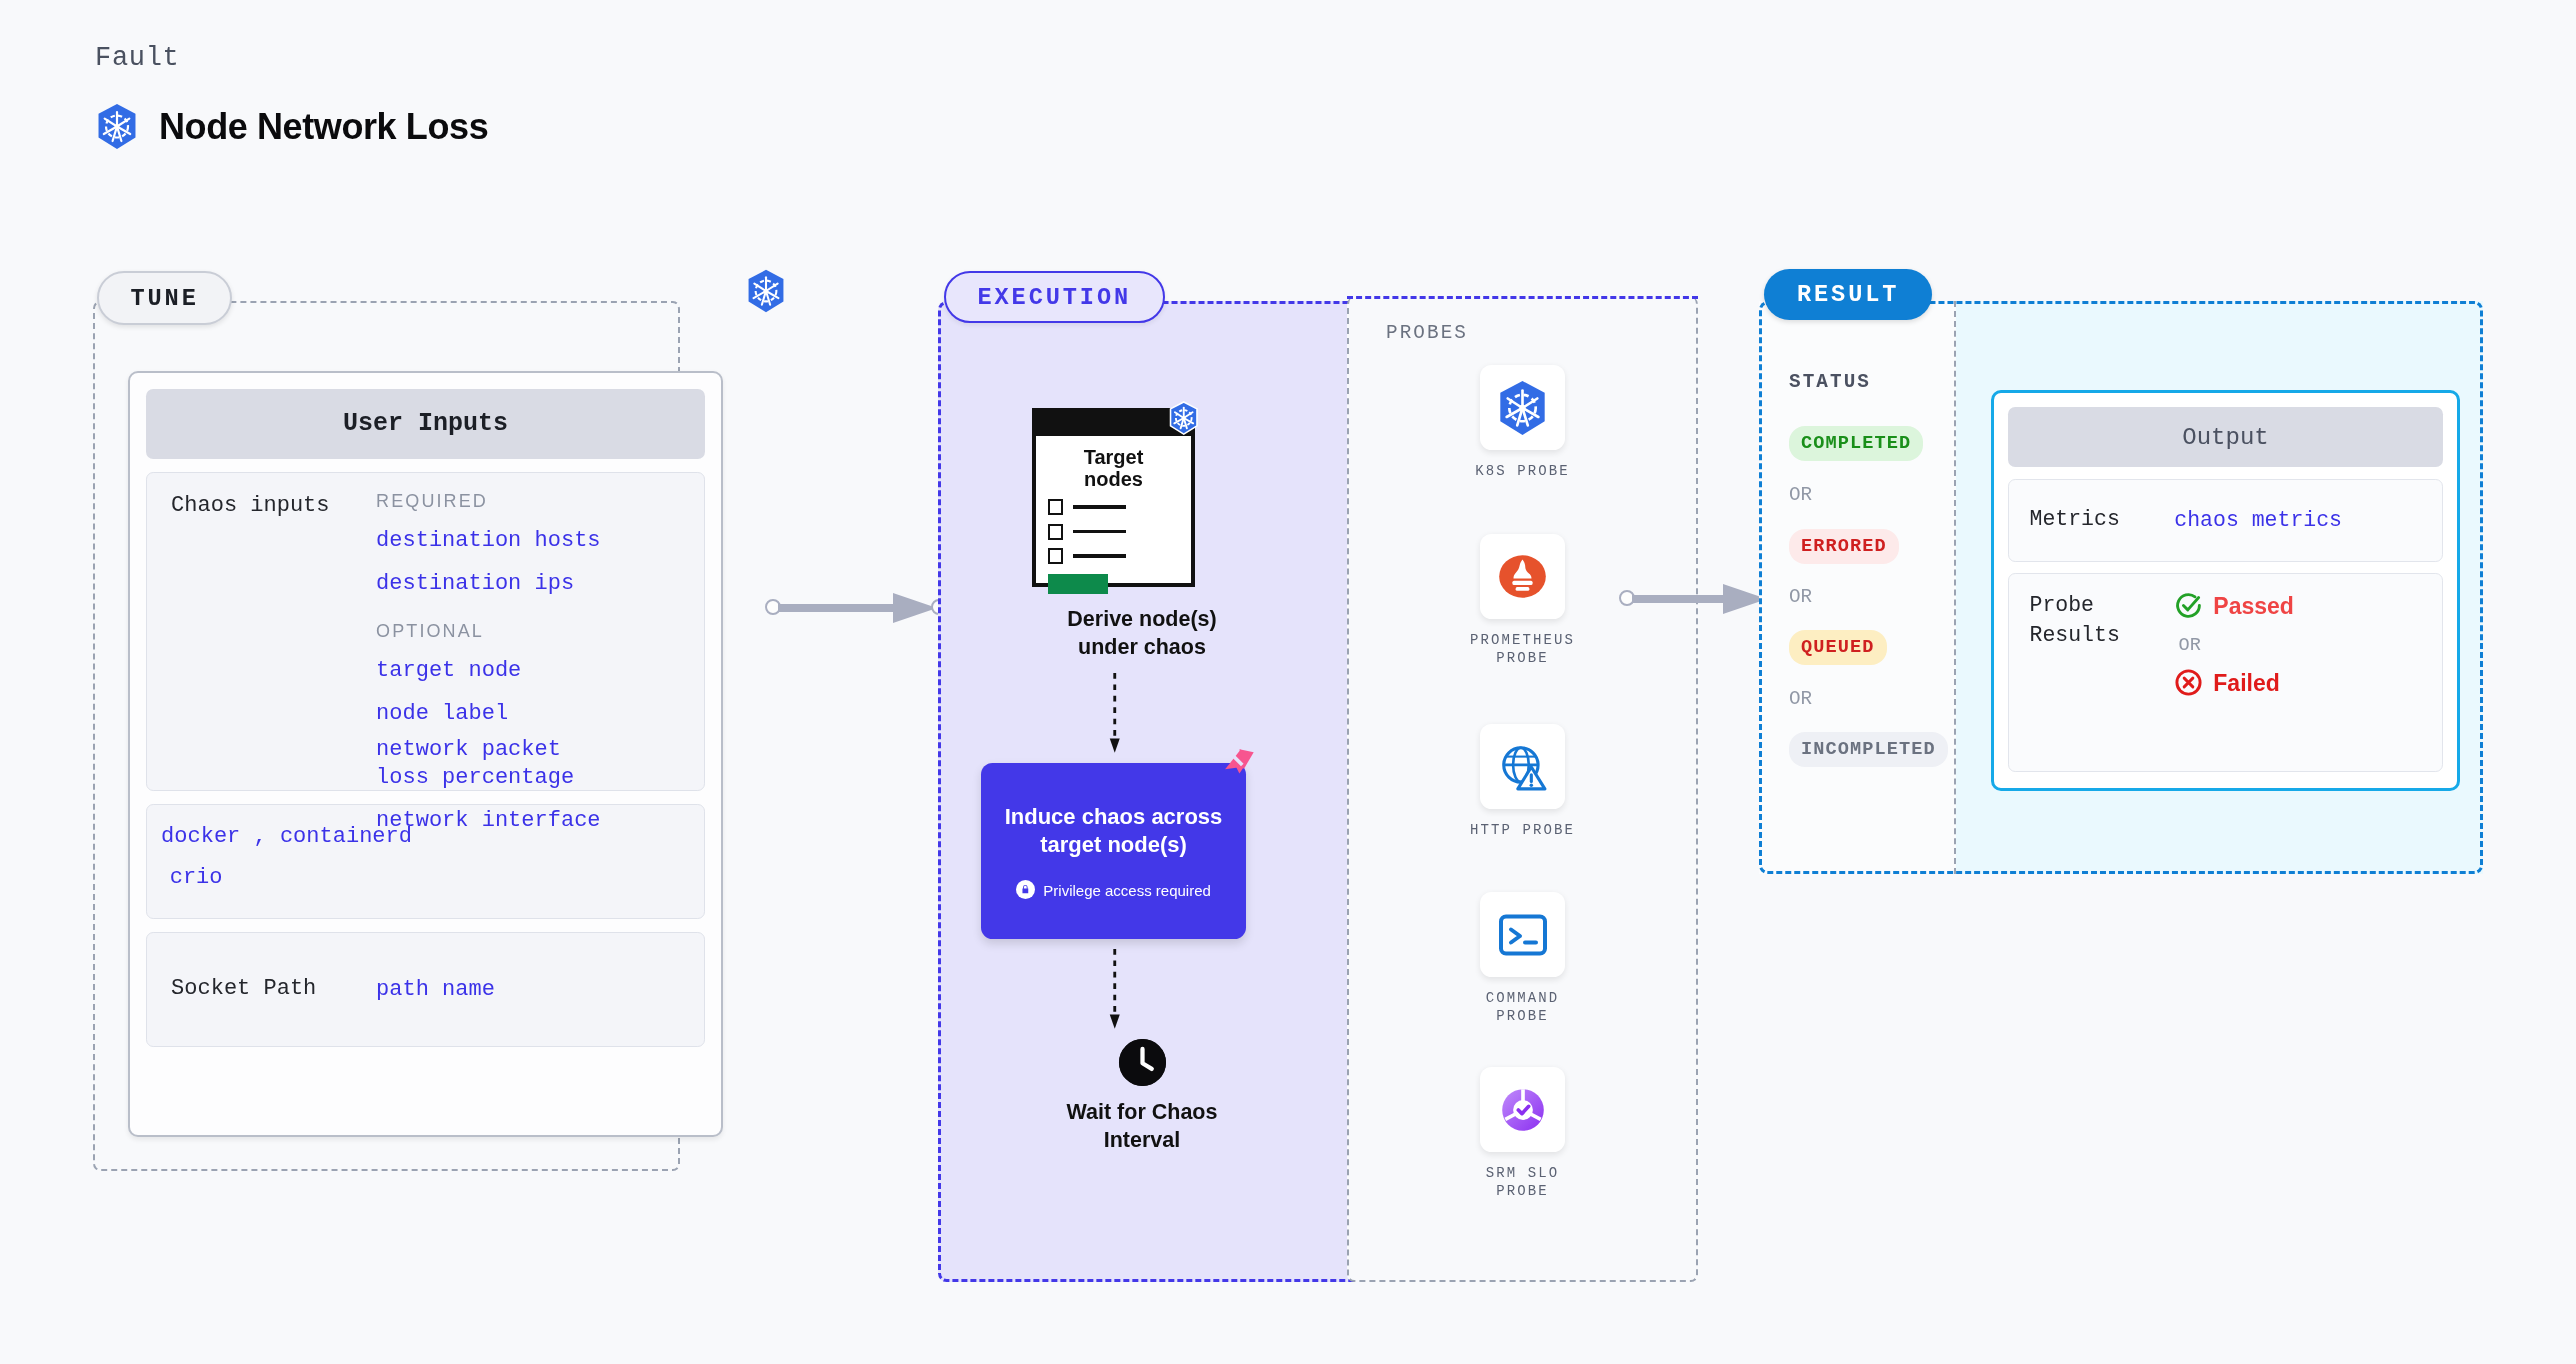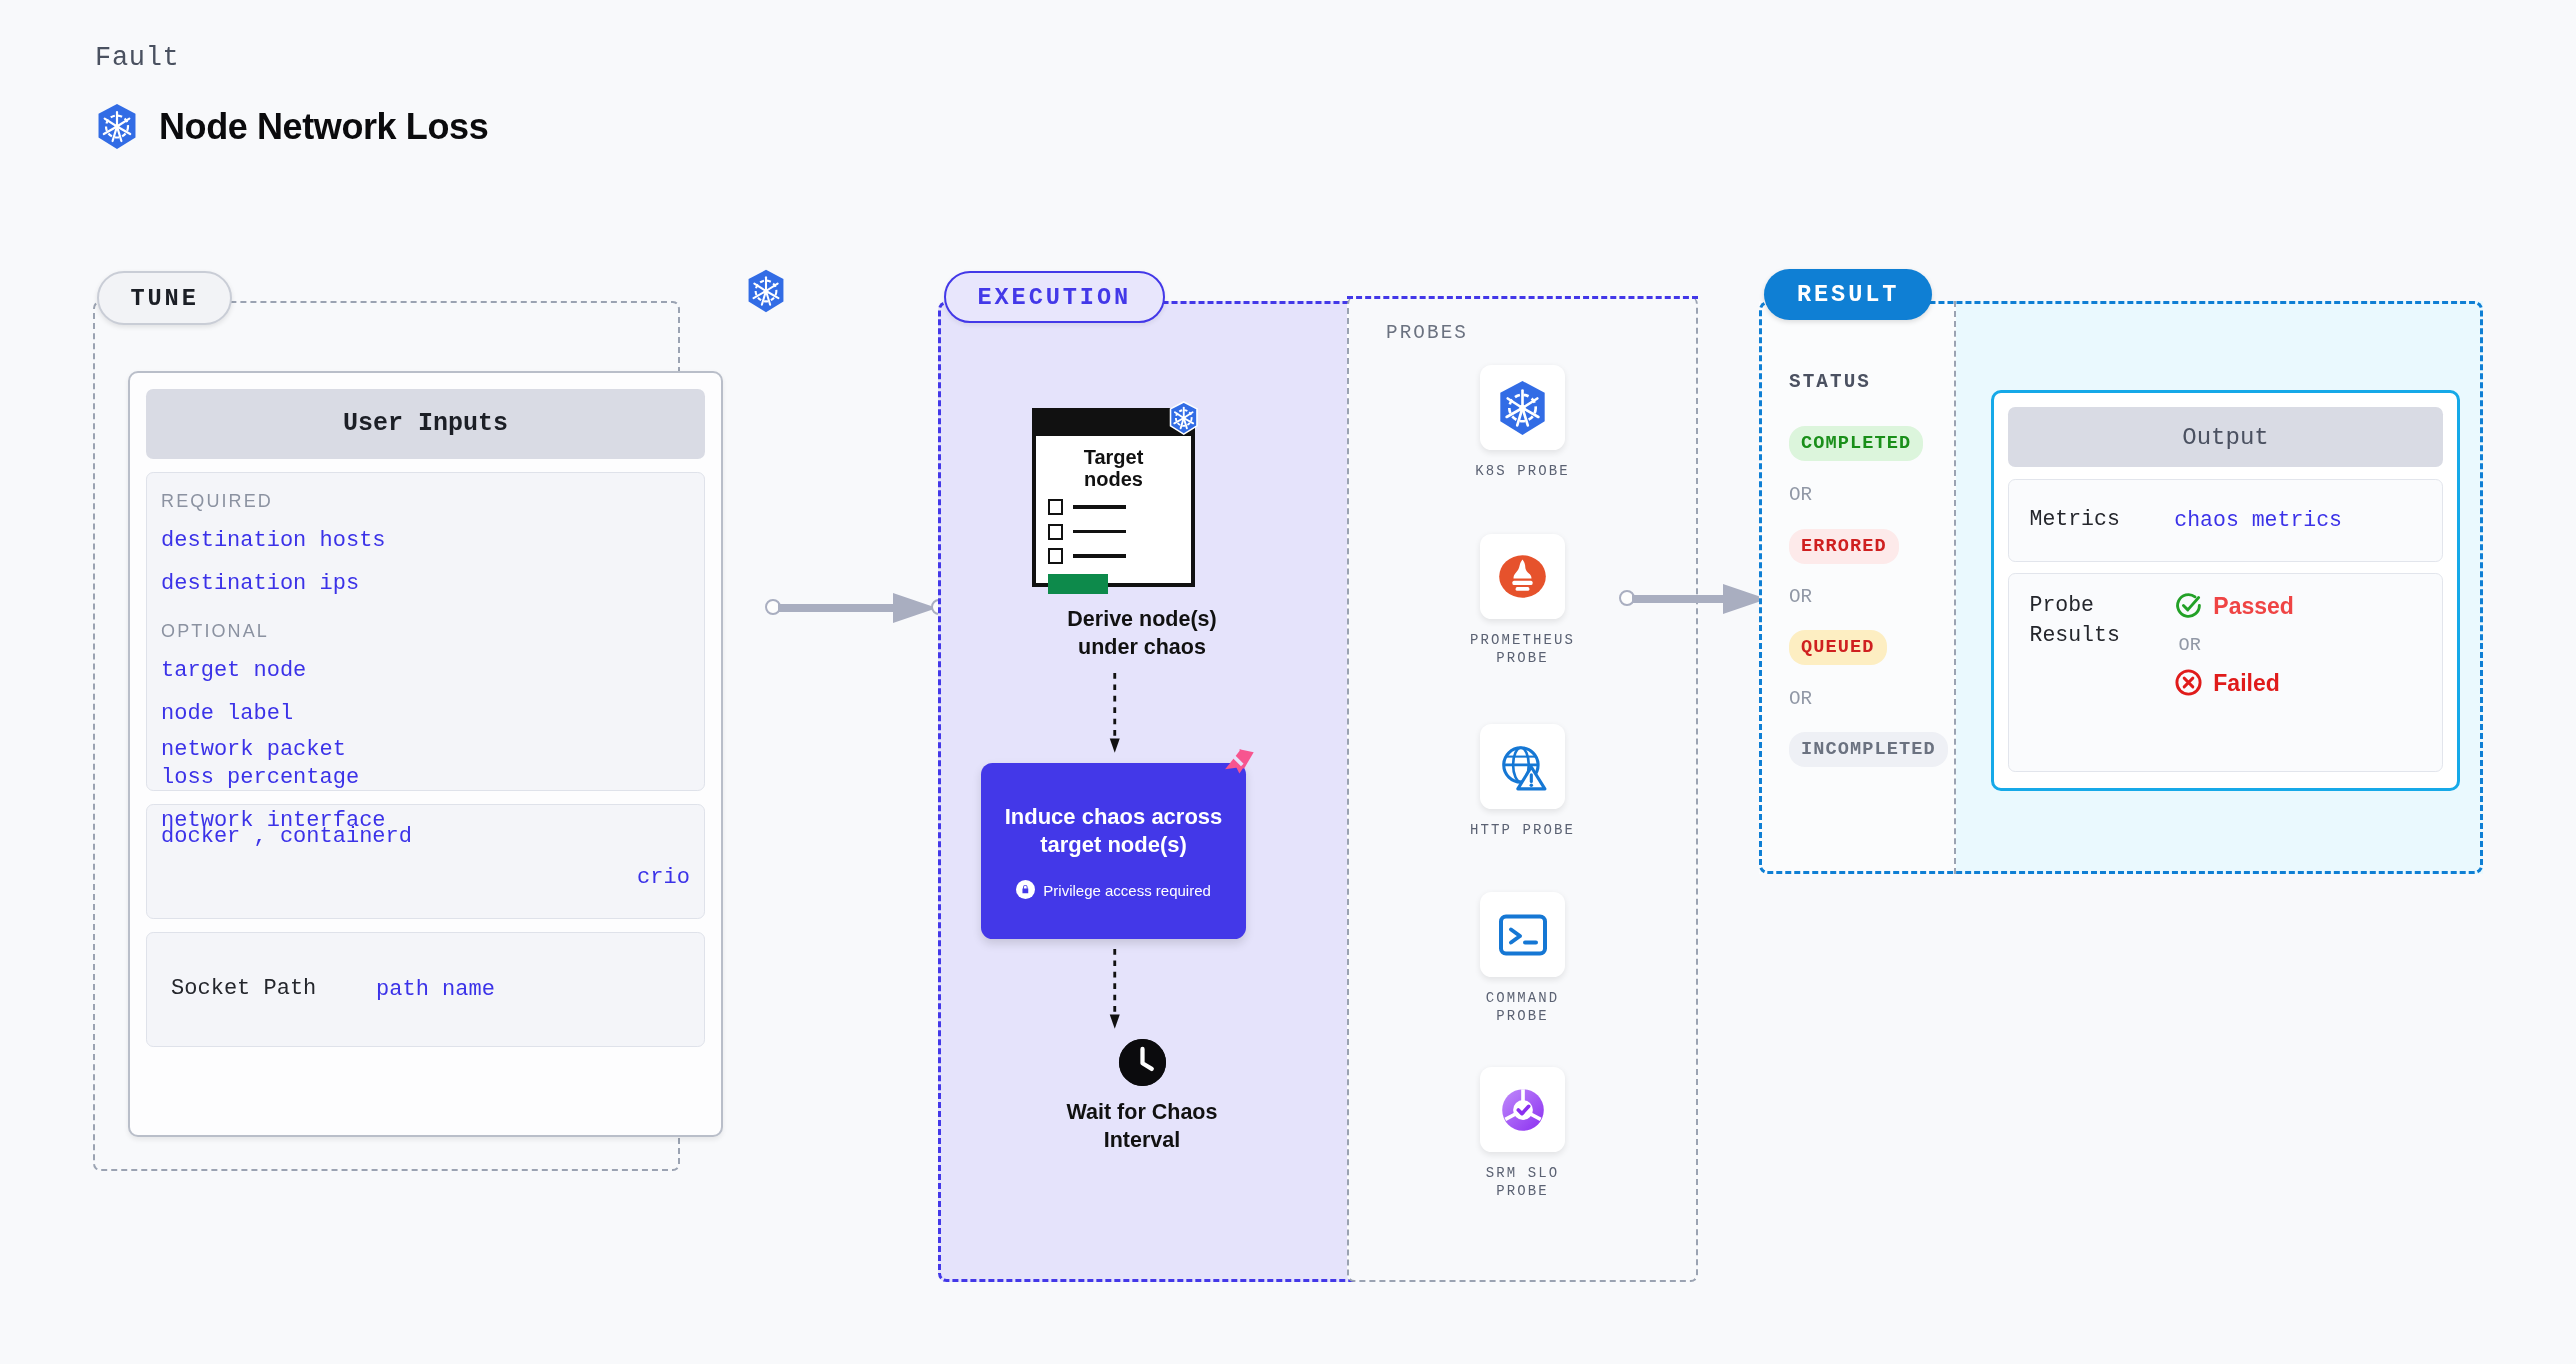--- a/index.html
+++ b/index.html
@@ -293,36 +293,37 @@
     </g>
   </svg>
 </div>
 
 <div id="user-inputs-card">
   <div id="user-inputs-header">
     <span>User Inputs</span>
   </div>
 
   <div class="sub-card" style="height:319px;">
+    <div class="sub-label">Chaos inputs</div>
     <div class="sub-values">
       <div class="group-title">REQUIRED</div>
       <div class="val">destination hosts</div>
       <div class="val" style="margin-bottom:24px;">destination ips</div>
       <div class="group-title">OPTIONAL</div>
       <div class="val">target node</div>
       <div class="val" style="margin-bottom:8.6px;">node label</div>
       <div class="val" style="width:244px;">network packet loss percentage</div>
       <div class="val">network interface</div>
     </div>
   </div>
 
   <div class="sub-card" style="height:115px;">
     <div class="sub-values">
       <div class="val" style="margin-bottom:13px;">docker , containerd</div>
-      <div class="val" style="padding-left:8.6px;text-align:right;">crio</div>
+      <div class="val" style="padding-left:8.6px;">crio</div>
     </div>
   </div>
 
   <div class="sub-card" style="height:115px;align-items:center;">
     <div class="sub-label">Socket Path</div>
     <div class="sub-values">
       <div class="val">path name</div>
     </div>
   </div>
 </div>

